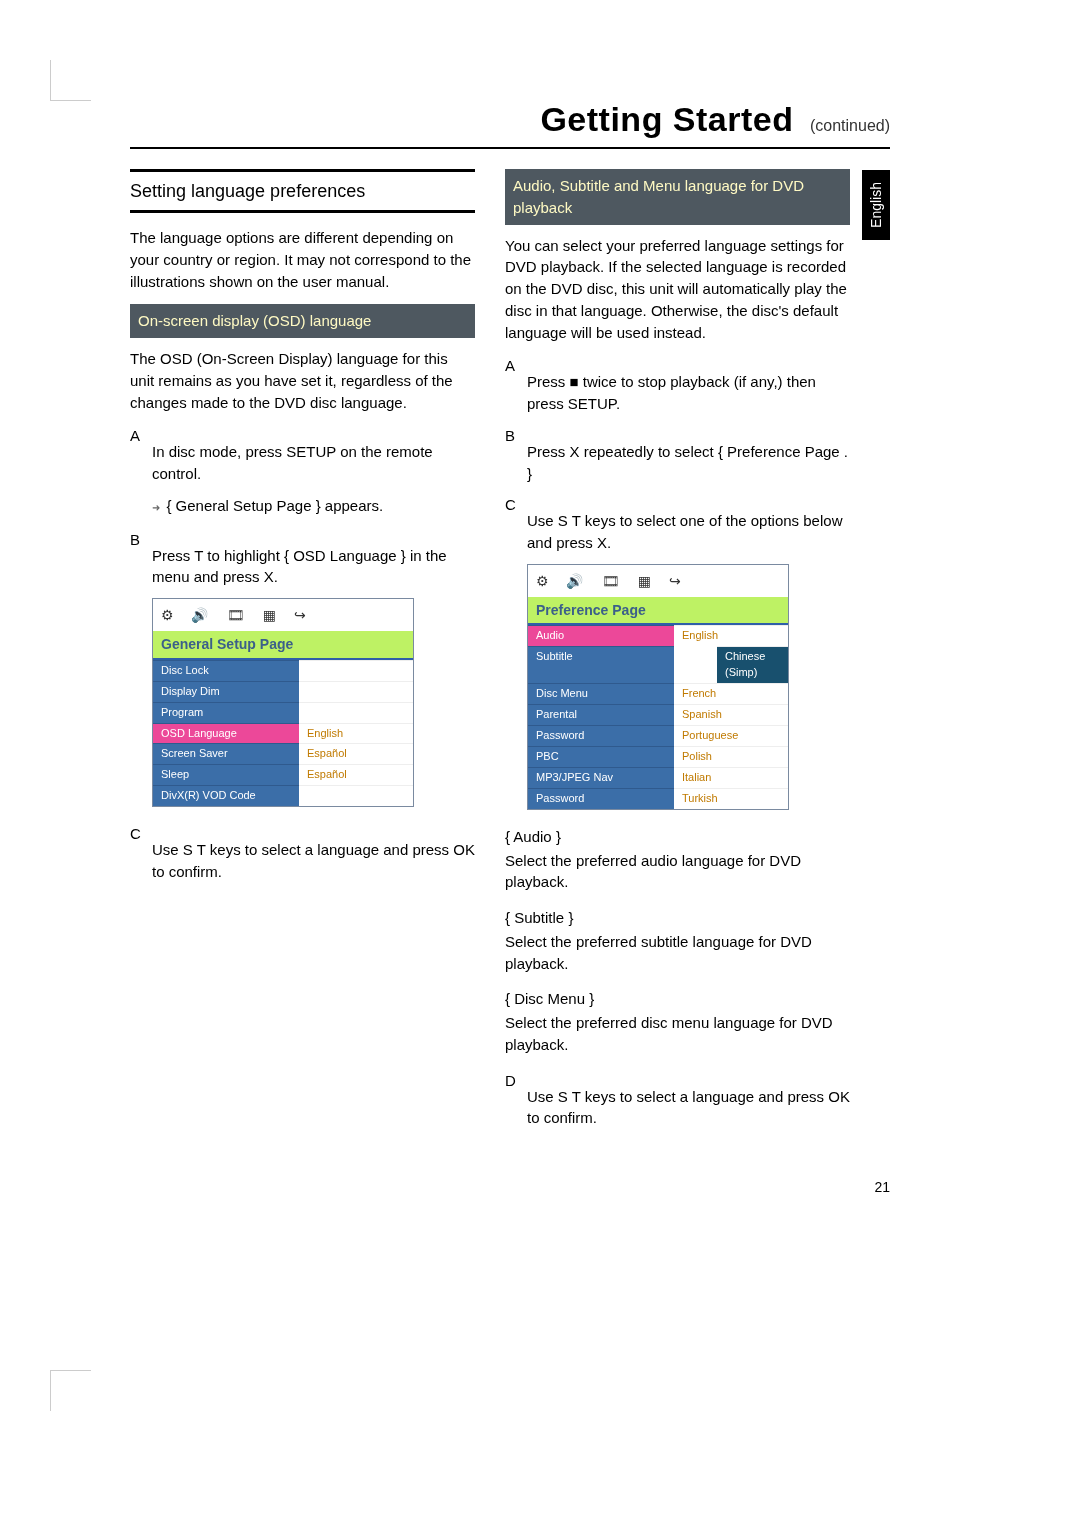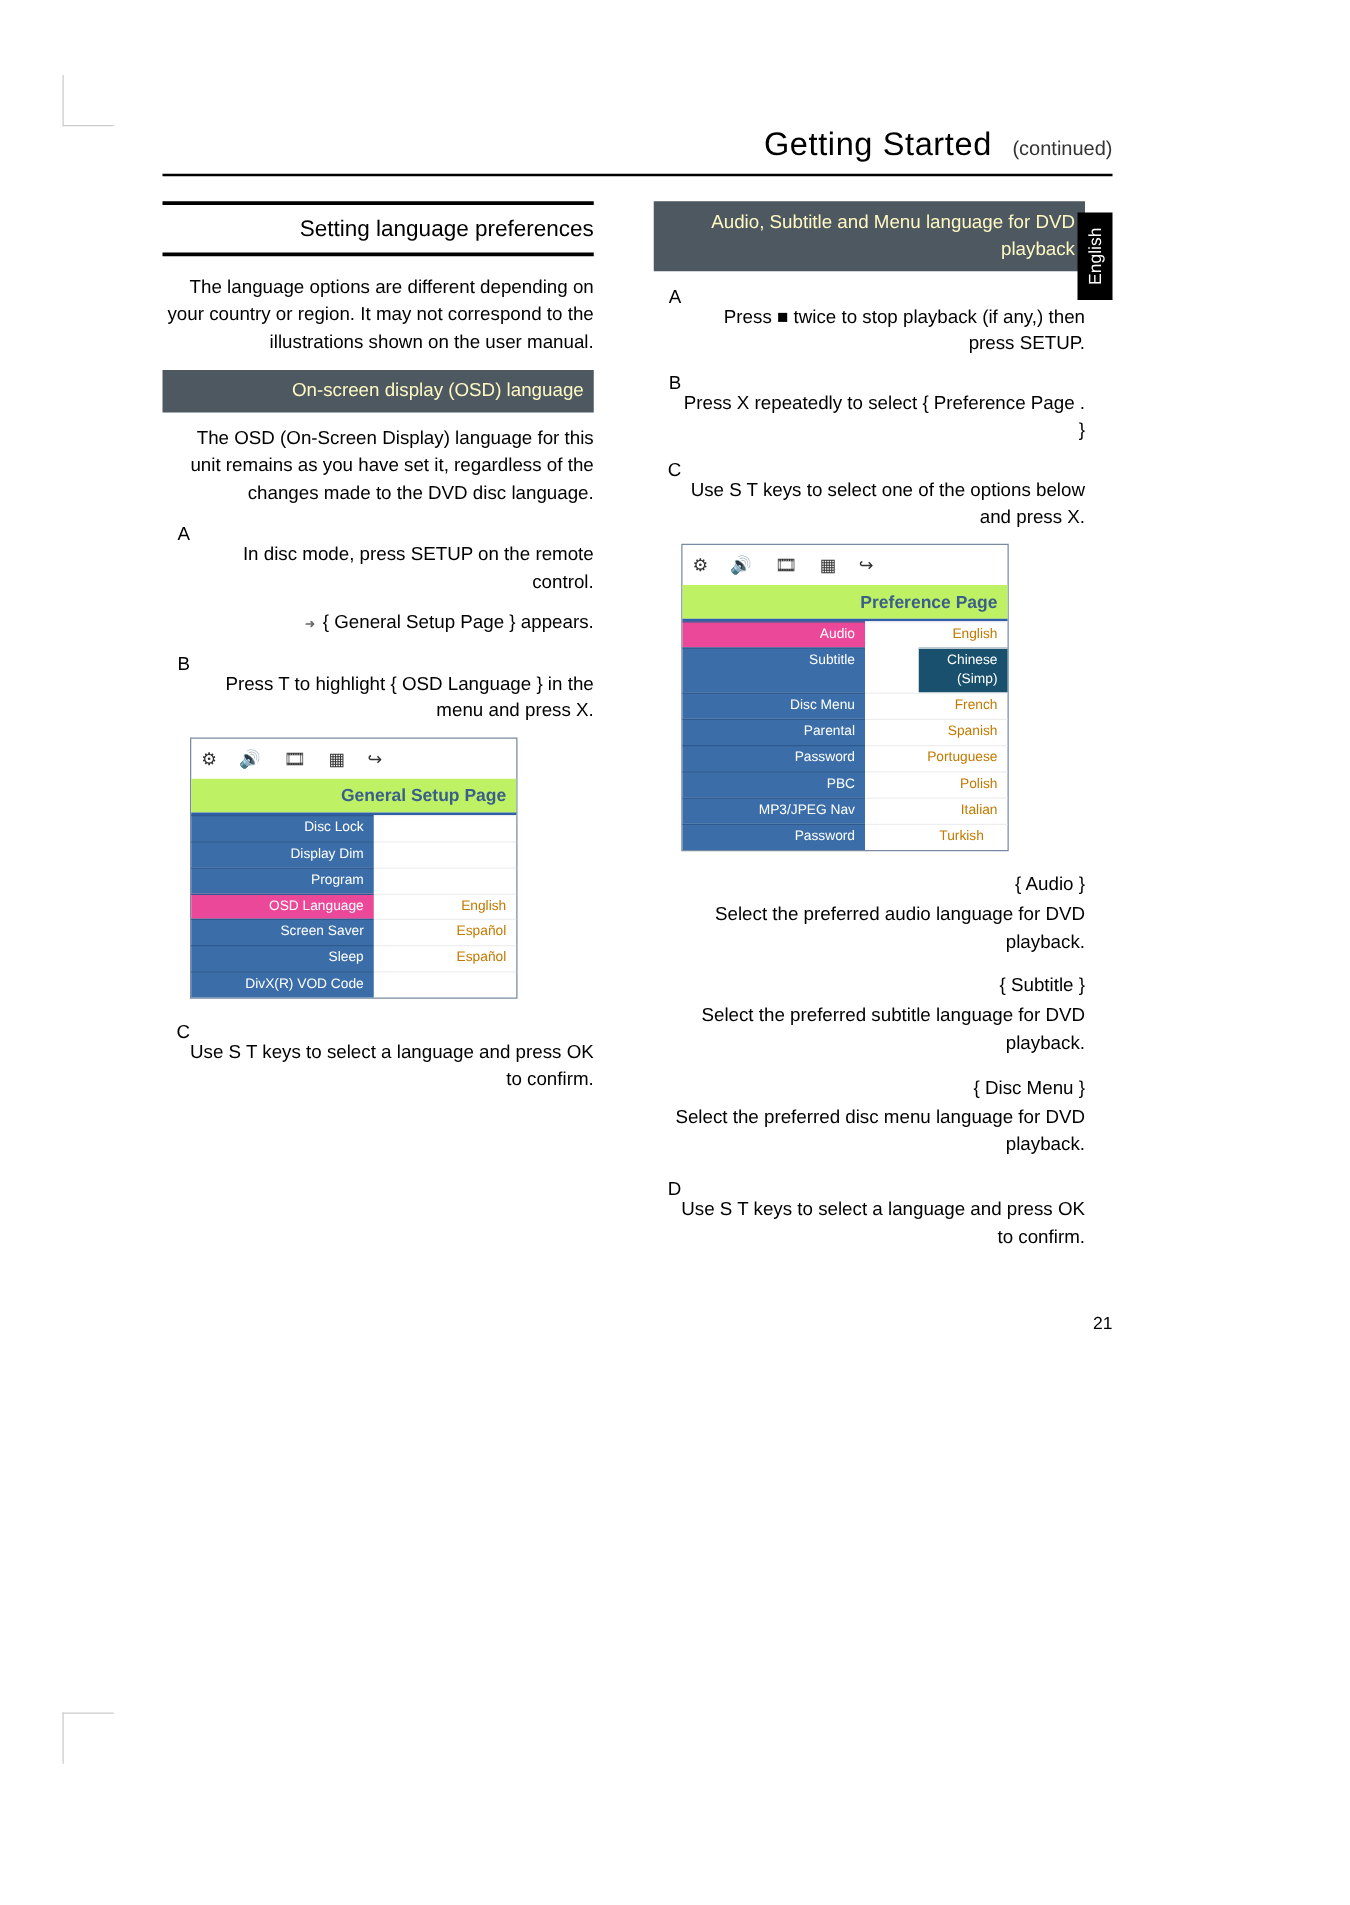--- a/index.html
+++ b/index.html
@@ -16,37 +16,37 @@
     left: 130px;
     top: 100px;
     width: 760px;
   }
   .header {
     border-bottom: 2px solid #000;
     padding-bottom: 8px;
     margin-bottom: 20px;
     text-align: right;
   }
-  .header .h-main { font-size: 26px; font-weight: 400; letter-spacing: 0.5px; }
+  .header .h-main { font-size: 34px; font-weight: 700; letter-spacing: 0.5px; }
   .header .h-sub  { font-size: 16px; color: #333; margin-left: 12px; }
   .language-tab {
     position: absolute;
     right: 0;
     top: 70px;
     width: 28px;
     height: 70px;
     background: #000;
     color: #fff;
     font-size: 14px;
     display: flex;
     align-items: center;
     justify-content: center;
   }
   .language-tab span { writing-mode: vertical-rl; transform: rotate(180deg); }
-  .cols { display: flex; gap: 48px; text-align: right; }
+  .cols { display: flex; gap: 30px; }
   .col { width: 345px; font-size: 15px; line-height: 1.45; }
   .section-title {
     border-top: 3px solid #000;
     border-bottom: 3px solid #000;
     padding: 6px 0;
     font-size: 18px;
     margin-bottom: 14px;
   }
   .sub-bar {
     background: #4e5860;
@@ -186,20 +186,21 @@
       </div>
 
       <div class="step">
         <div class="letter">C</div>
         <div class="body">Use S T keys to select a language and press OK to conﬁrm.</div>
       </div>
     </div>
 
     <div class="col">
       <div class="sub-bar" style="margin-top:0">Audio, Subtitle and Menu language for DVD playback</div>
+      <p>You can select your preferred language settings for DVD playback.  If the selected language is recorded on the DVD disc, this unit will automatically play the disc in that language.  Otherwise, the disc's default language will be used instead.</p>
 
       <div class="step">
         <div class="letter">A</div>
         <div class="body">Press ■ twice to stop playback (if any,) then press SETUP.</div>
       </div>
       <div class="step">
         <div class="letter">B</div>
         <div class="body">Press X repeatedly to select { Preference Page . }</div>
       </div>
       <div class="step">

